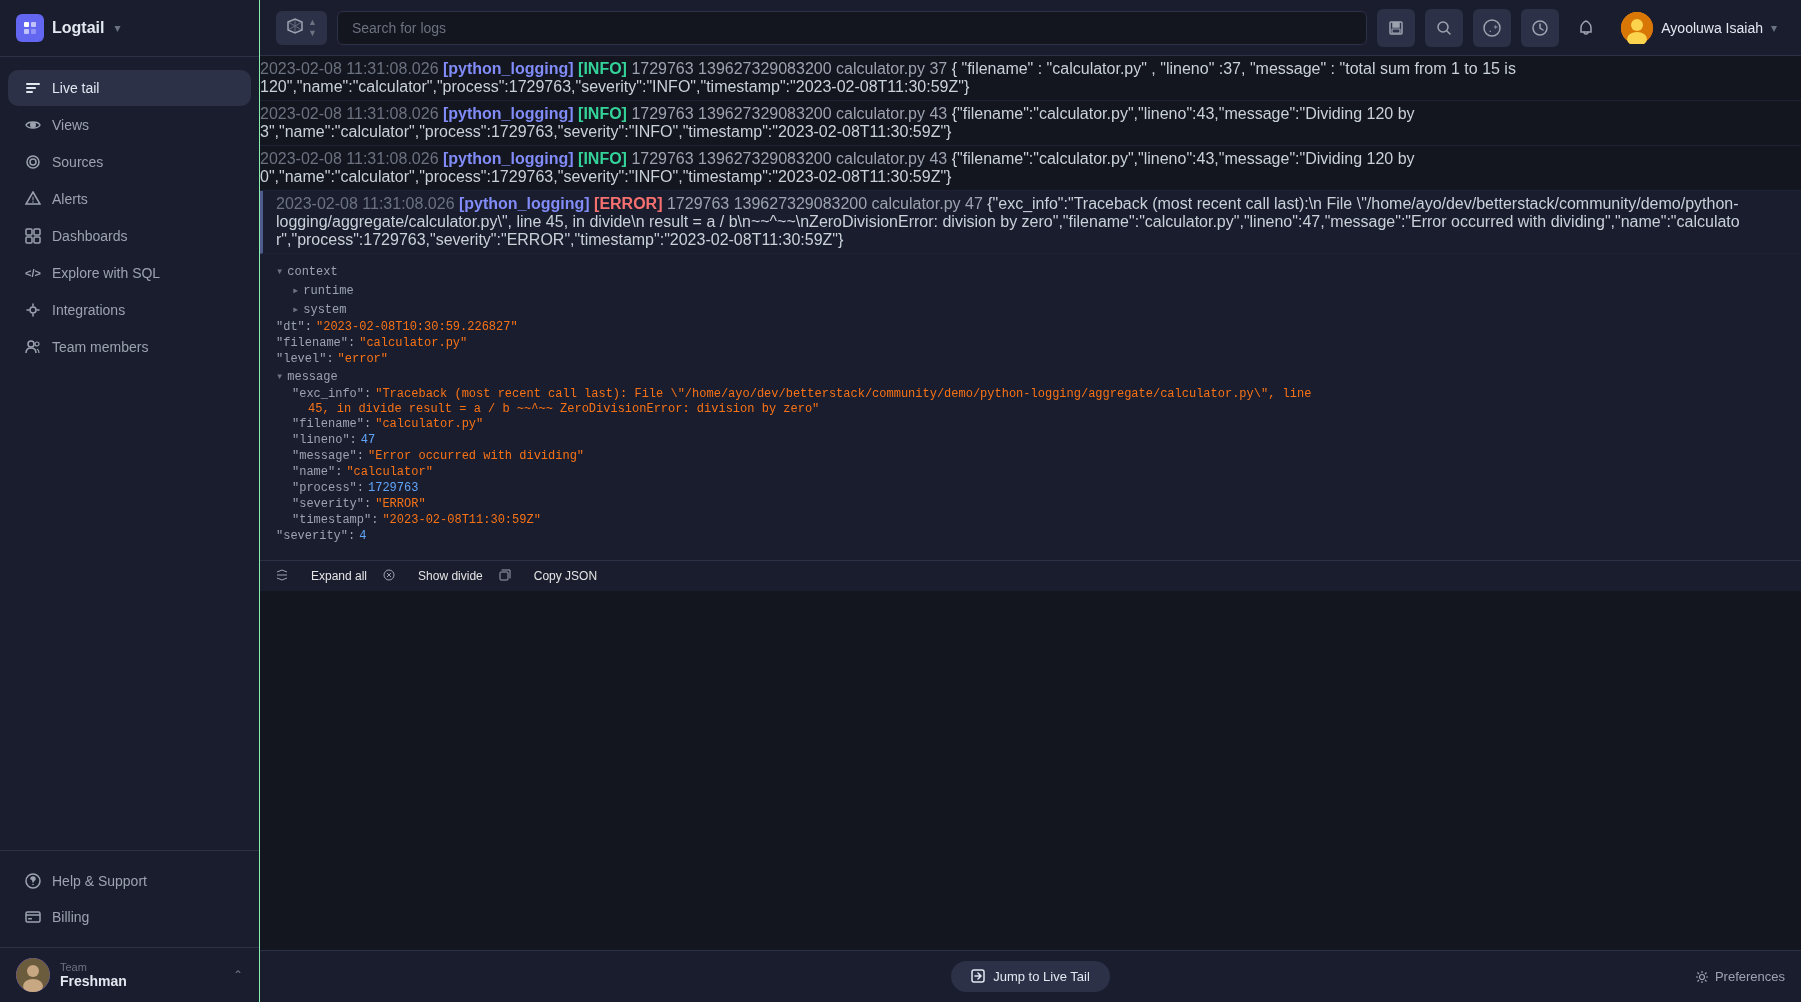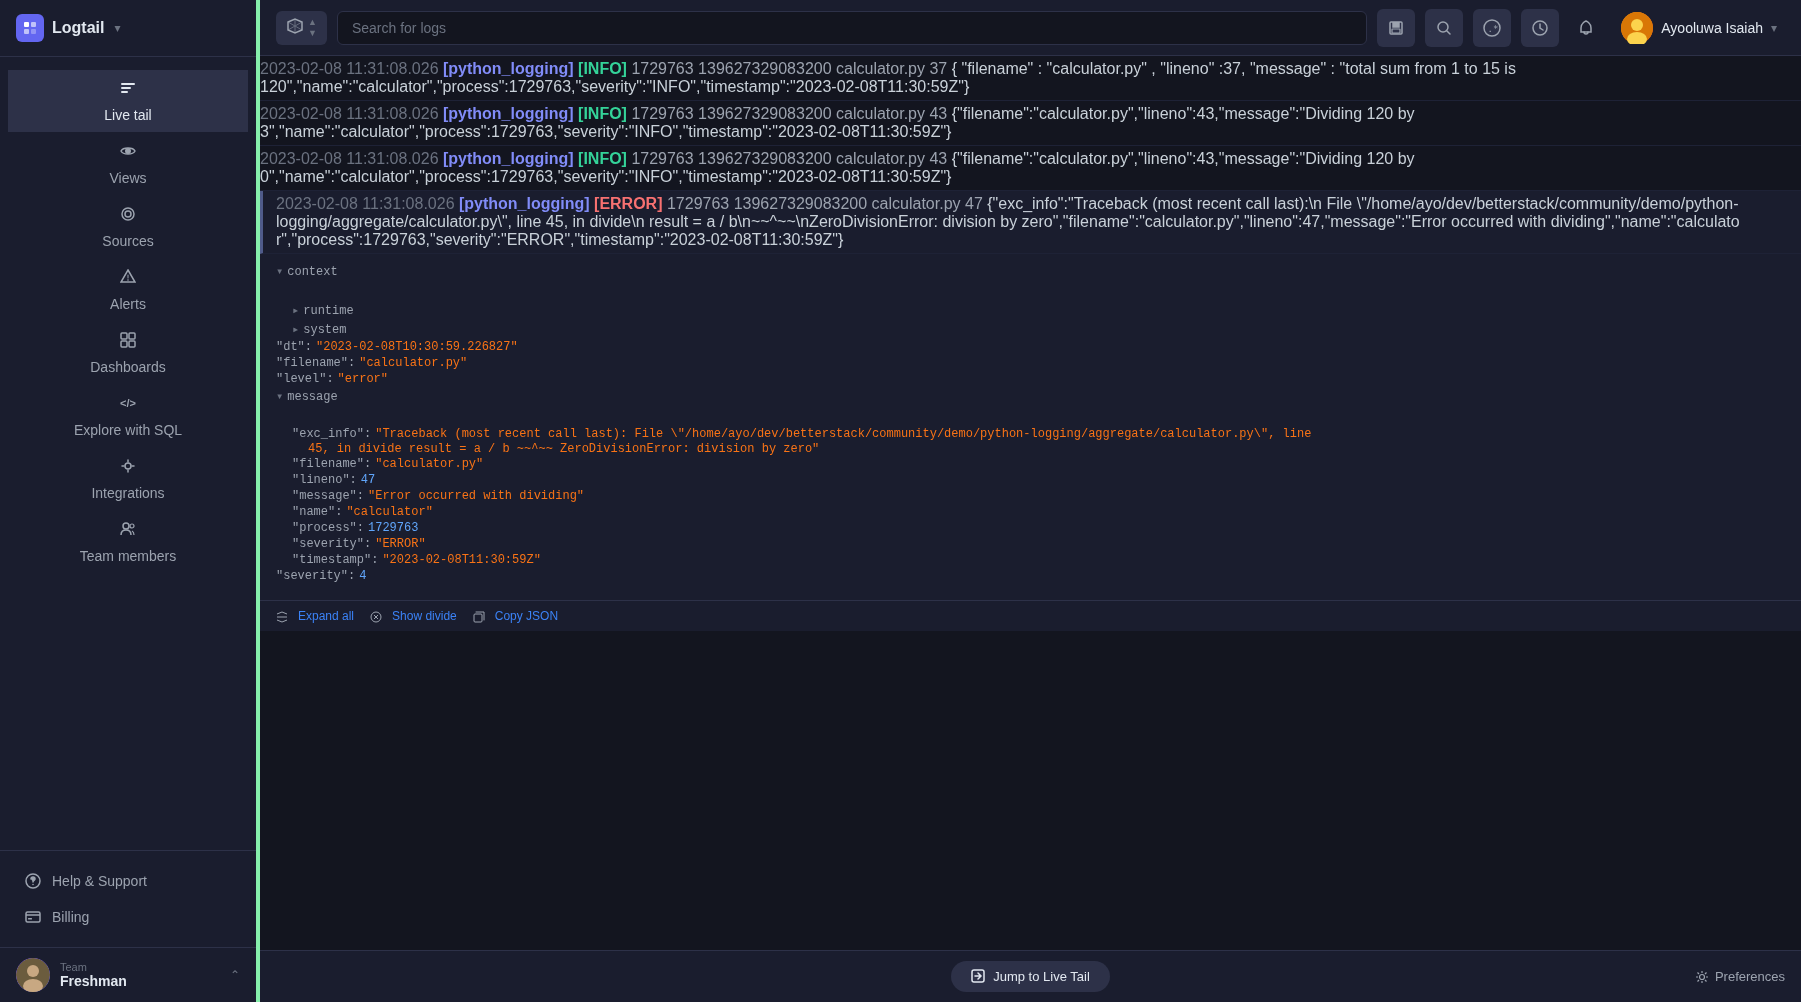--- a/index.html
+++ b/index.html
@@ -11,21 +11,21 @@
       height: 1002px;
       width: 1801px;
       overflow: hidden;
     }
 
     
     .sidebar {
       width: 260px;
       min-width: 260px;
       background: #1a1d2e;
-      border-right: 4px solid #86efac;
+      border-right: 1px solid #86efac;
       display: flex;
       flex-direction: column;
       height: 100%;
     }
 
     .sidebar-header {
       display: flex;
       align-items: center;
       padding: 14px 16px;
       border-bottom: 1px solid #2d3148;
@@ -64,24 +64,23 @@
     }
 
     .nav-item {
       display: flex;
       align-items: center;
       gap: 10px;
       padding: 9px 16px;
       color: #9ca3af;
       font-size: 14px;
       cursor: pointer;
-      border-radius: 0;
+      border-radius: 10px;
       margin: 1px 8px;
       transition: background 0.15s;
-      flex-direction: column;
     }
 
     .nav-item.active {
       background: #2d3148;
       color: #e2e8f0;
     }
 
     .nav-icon {
       width: 18px;
       height: 18px;
@@ -330,21 +329,20 @@
     .tree-val-string {
       color: #f97316;
     }
 
     .tree-val-number {
       color: #60a5fa;
     }
 
     .tree-indent {
       padding-left: 16px;
-      margin-top: 20px;
     }
 
     .log-field-line {
       display: flex;
       gap: 4px;
       padding: 1px 0;
     }
 
     
     .bottom-bar {
@@ -387,25 +385,25 @@
       display: flex;
       align-items: center;
       gap: 16px;
       padding: 8px 16px;
       border-top: 1px solid #2d3148;
       background: #1a1d2e;
     }
 
     .expand-toolbar-btn {
       display: flex;
-      align-items: flex-end;
-      gap: 10px;
+      align-items: flex-start;
+      gap: 23px;
       background: transparent;
       border: none;
-      color: #3b82f6;
+      color: #e5e5e5;
       font-size: 12px;
       cursor: pointer;
     }
 
     .log-container-wrapper {
       display: flex;
       flex-direction: column;
       height: 100%;
     }
 

